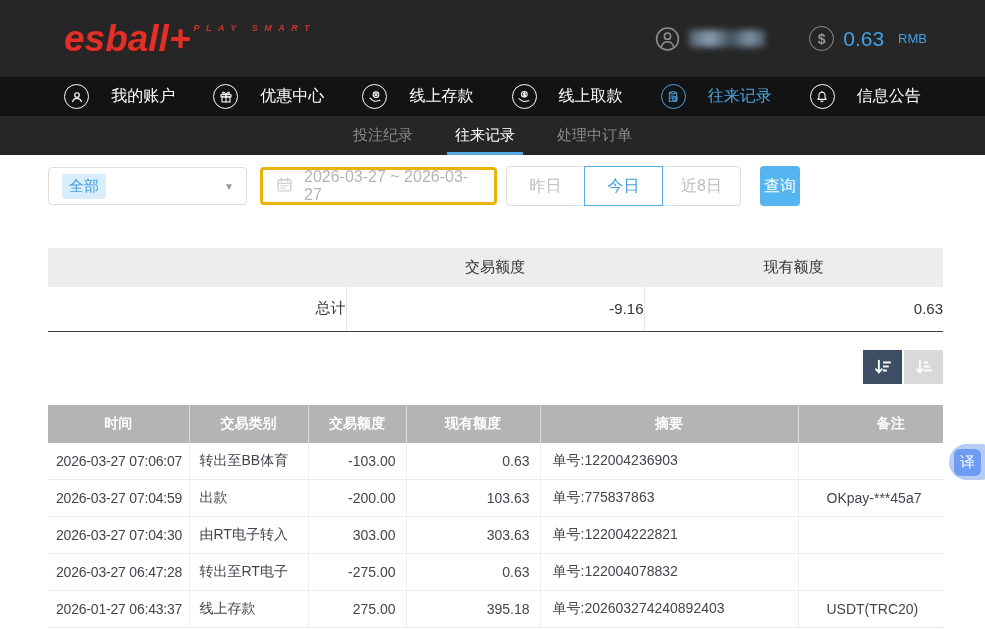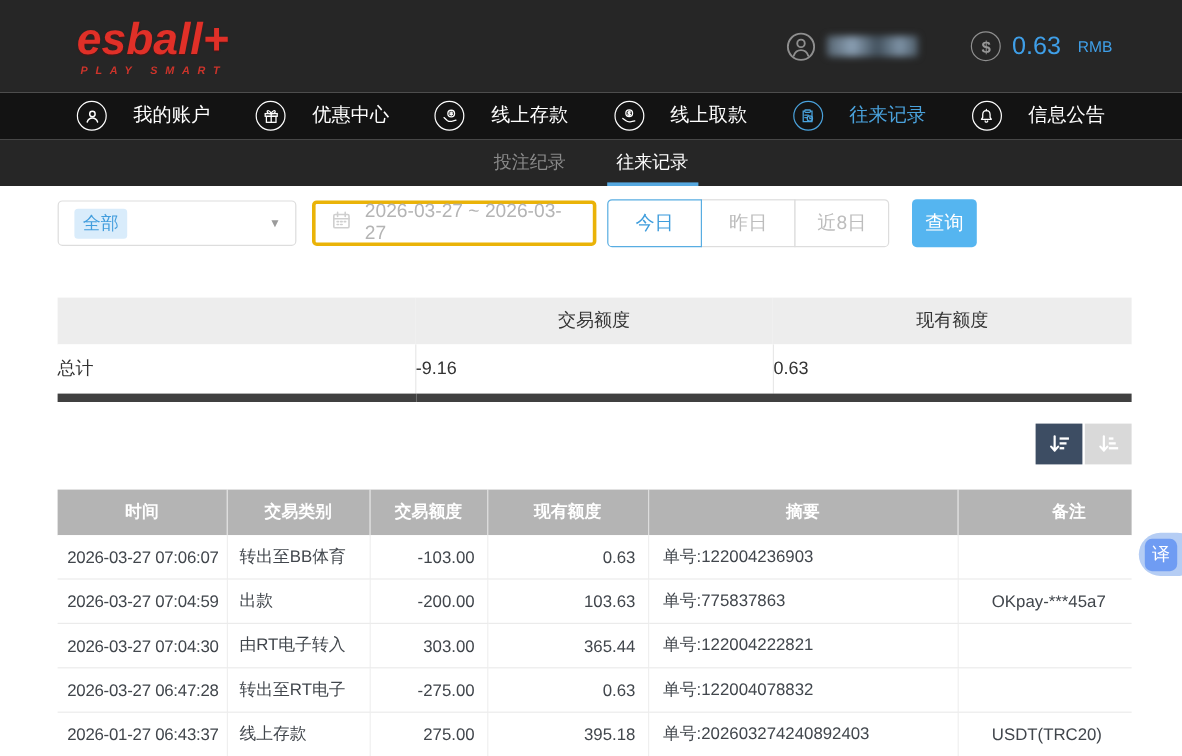--- a/index.html
+++ b/index.html
@@ -2,21 +2,21 @@
 <html><head>
 <meta charset="utf-8">
 <style>
   * { margin:0; padding:0; box-sizing:border-box; }
   html,body { width:985px; height:630px; overflow:hidden; background:#fff;
     font-family:"Liberation Sans","DejaVu Sans",sans-serif; position:relative; }
 
   
   .top-header { height:77px; background:#262626; display:flex; align-items:center;
     justify-content:space-between; padding:0 58px 0 64px; }
-  .logo { display:flex; flex-direction:column; line-height:1; cursor:pointer; }
+  .logo { display:flex; flex-direction:row; line-height:1; cursor:pointer; }
   .logo-brand { color:#e03028; font-size:37px; font-weight:bold; font-style:italic;
     letter-spacing:0; text-shadow:0 1px 1px rgba(120,0,0,.5); }
   .logo-tagline { color:#cc342b; font-size:9px; font-weight:bold; font-style:italic;
     letter-spacing:6.5px; margin-top:4px; padding-left:3px; }
   .user-area { display:flex; align-items:center; gap:44px; }
   .user-chip { display:flex; align-items:center; gap:9px; cursor:pointer; }
   .hicon { width:25px; height:25px; border-radius:50%; display:flex; align-items:center;
     justify-content:center; color:#8f8f8f; }
   .hicon.circ { border:1.5px solid #8f8f8f; }
   .blur-name { width:76px; height:17px; border-radius:2px; filter:blur(3px);
@@ -54,30 +54,30 @@
   .date-box { width:237px; height:38px; border:3px solid #eab308; border-radius:4px;
     margin-left:13px; display:flex; align-items:center; gap:10px; padding:0 12px;
     color:#b4b4b4; font-size:16px; cursor:pointer; }
   .quick-group { display:flex; margin-left:9px; height:40px; }
   .quick-btn { width:79px; border:1px solid #ddd; background:#fff; color:#bdbdbd;
     font-size:16px; display:flex; align-items:center; justify-content:center;
     margin-left:-1px; cursor:pointer; position:relative; }
   .quick-btn:first-child { border-radius:4px 0 0 4px; margin-left:0; }
   .quick-btn:last-child { border-radius:0 4px 4px 0;align-items:center; }
   .quick-btn.active { border-color:#58ade2; color:#3f9ddc; z-index:2; }
-  .search-btn { width:54px; height:40px; margin-left:19px; background:#55b5f0; color:#fff;
+  .search-btn { width:40px; height:40px; margin-left:19px; background:#55b5f0; color:#fff;
     font-size:16px; border:none; border-radius:4px; cursor:pointer;
     font-family:"Liberation Sans",sans-serif; }
 
   
   .summary-table { margin-top:42px; width:100%; border-collapse:collapse; }
   .summary-table th { background:#ededed; height:39px; font-size:15px; color:#333;
     font-weight:normal; text-align:center; }
-  .summary-table td { height:44px; font-size:15px; color:#333; text-align:left;
-    border-bottom:7px solid #404040; background:#fff; }
+  .summary-table td { height:44px; font-size:15px; color:#333; text-align:right;
+    border-bottom:1px solid #404040; background:#fff; }
   .summary-table td + td { border-left:1px solid #e8e8e8; }
 
   
   .sort-row { margin-top:18px; display:flex; justify-content:flex-end; }
   .sort-btn { width:39px; height:34px; display:flex; align-items:center;
     justify-content:center; cursor:pointer; }
   .sort-desc { background:#3d4d63; }
   .sort-asc { background:#d9d9d9; margin-left:2px; }
 
   
@@ -196,45 +196,48 @@
   </div>
 </div>
 
 <div class="tab-bar">
   <div class="sub-tab">
     <span>投注纪录</span>
   </div>
   <div class="sub-tab active">
     <span>往来记录</span>
   </div>
+  <div class="sub-tab">
+    <span>处理中订单</span>
+  </div>
 </div>
 
 <div class="content">
 
   <div class="filter-row">
     <div class="select-box">
       <span class="select-chip">全部</span>
       <span class="caret-down">▼</span>
     </div>
     <div class="date-box">
       <span>
         <svg width="19" height="19" viewBox="0 0 24 24" fill="none" stroke="#cfcfcf" stroke-width="1.7" stroke-linecap="round">
           <rect x="4" y="6" width="16" height="14" rx="1.5"></rect>
           <path d="M8 3.8V8M16 3.8V8M4 10.5h16"></path>
           <path d="M7.5 13.5h1.5M11.2 13.5h1.6M15 13.5h1.5M7.5 16.5h1.5M11.2 16.5h1.6"></path>
         </svg>
       </span>
       <span>2026-03-27 ~ 2026-03-27</span>
     </div>
     <div class="quick-group">
+      <div class="quick-btn">
+        <span>昨日</span>
+      </div>
       <div class="quick-btn active">
         <span>今日</span>
-      </div>
-      <div class="quick-btn">
-        <span>昨日</span>
       </div>
       <div class="quick-btn">
         <span>近8日</span>
       </div>
     </div>
     <button class="search-btn">查询</button>
   </div>
 
   <table class="summary-table">
     <thead>
@@ -305,21 +308,21 @@
         <td class="cell-type">出款</td>
         <td class="cell-amount">-200.00</td>
         <td class="cell-amount">103.63</td>
         <td class="cell-summary">单号:775837863</td>
         <td class="cell-note">OKpay-***45a7</td>
       </tr>
       <tr>
         <td class="cell-time">2026-03-27 07:04:30</td>
         <td class="cell-type">由RT电子转入</td>
         <td class="cell-amount">303.00</td>
-        <td class="cell-amount">365.44</td>
+        <td class="cell-amount">303.63</td>
         <td class="cell-summary">单号:122004222821</td>
         <td class="cell-note"></td>
       </tr>
       <tr>
         <td class="cell-time">2026-03-27 06:47:28</td>
         <td class="cell-type">转出至RT电子</td>
         <td class="cell-amount">-275.00</td>
         <td class="cell-amount">0.63</td>
         <td class="cell-summary">单号:122004078832</td>
         <td class="cell-note"></td>

